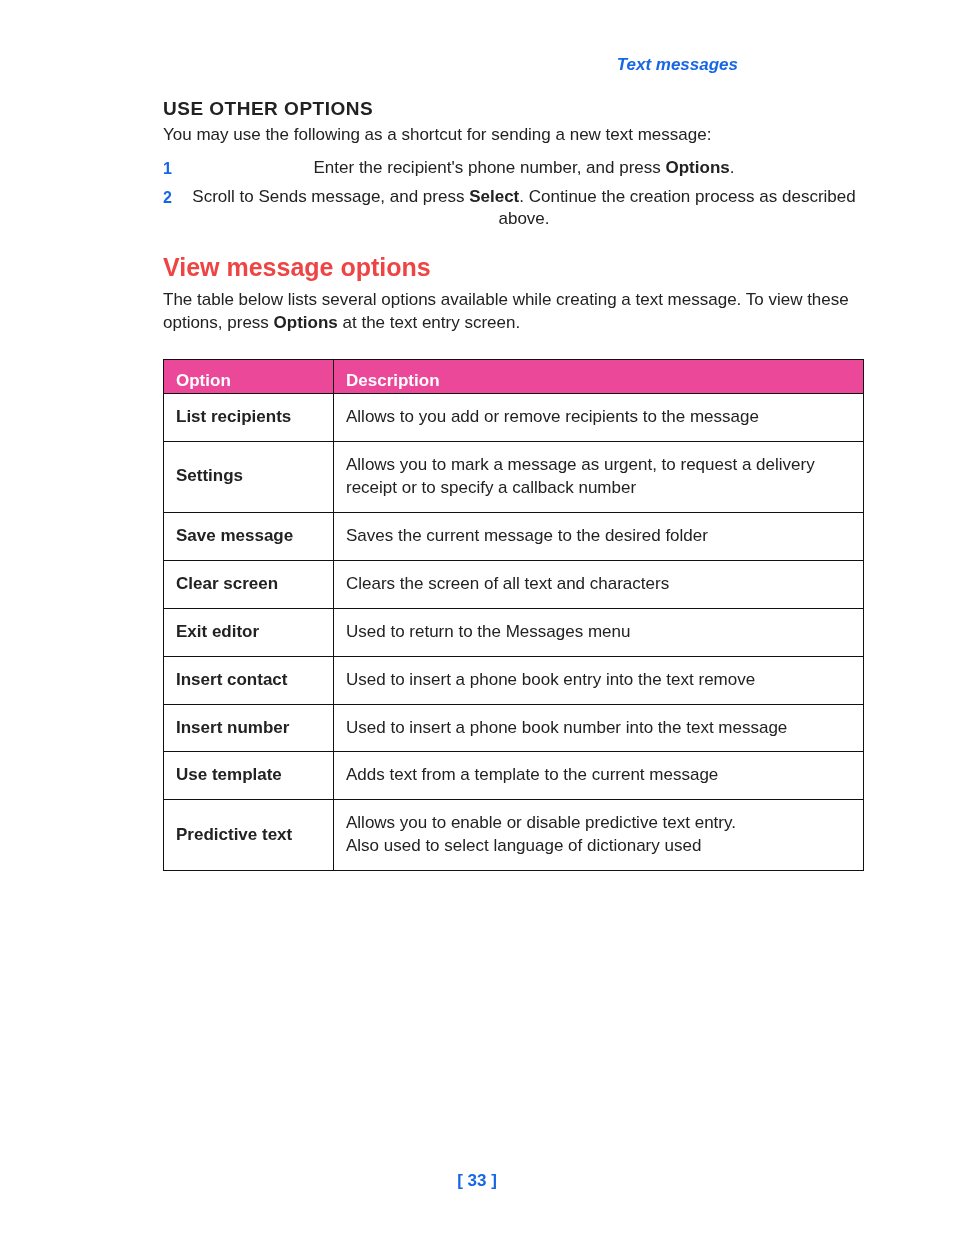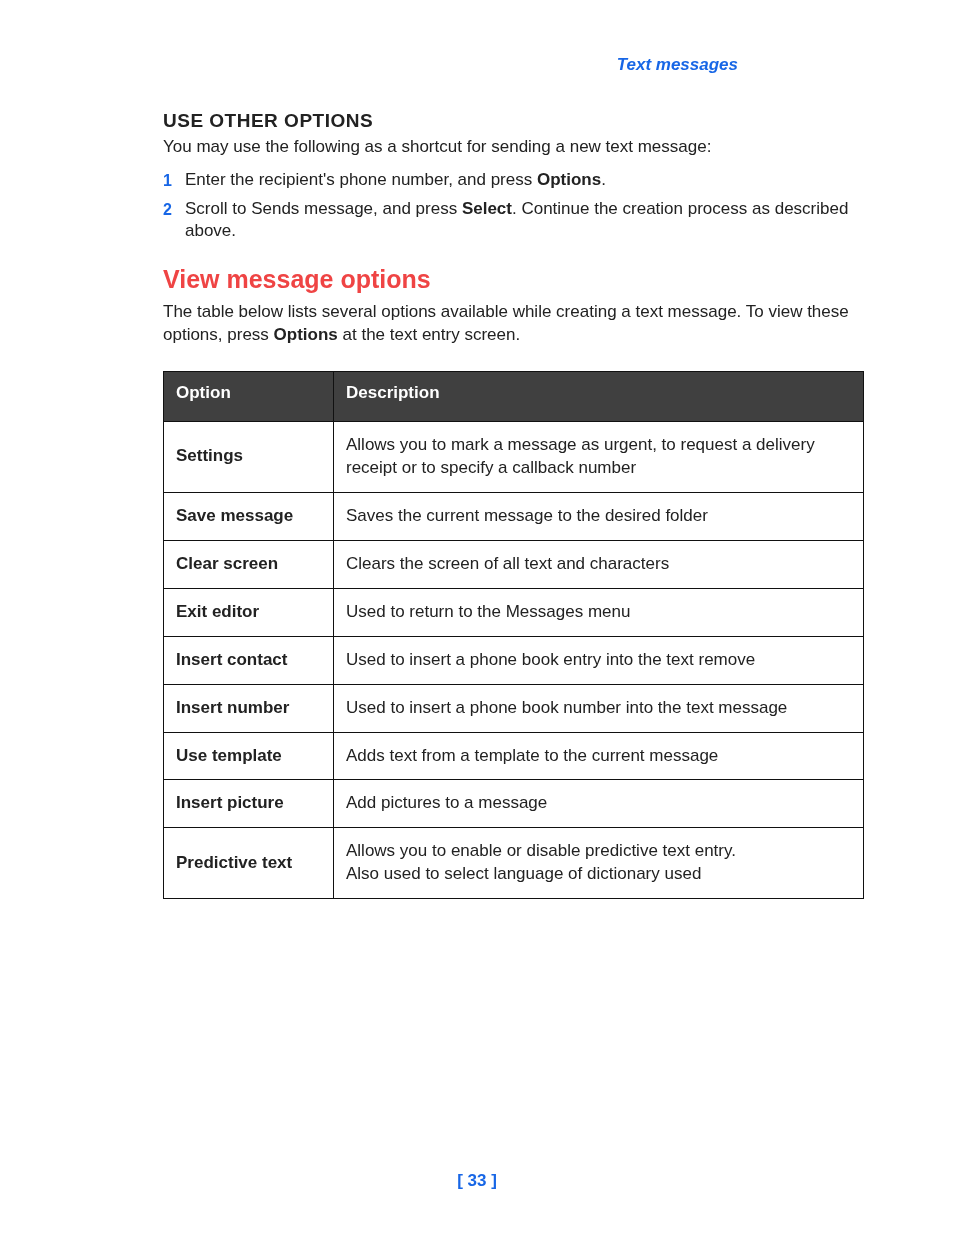--- a/index.html
+++ b/index.html
@@ -23,38 +23,39 @@
     position: absolute;
     top: 54px;
     right: 110px;
     color: #1766e6;
     font-style: italic;
     font-weight: 600;
     font-size: 17px;
   }
   .content {
     position: absolute;
-    top: 108px;
+    top: 96px;
     left: 163px;
     width: 700px;
   }
   h4.section {
     margin: 0 0 2px 0;
     font-size: 19px;
     font-weight: 700;
     letter-spacing: 0.5px;
   }
   .intro {
     margin: 0 0 10px 0;
   }
   ol.steps {
     margin: 4px 0 20px 0;
     padding-left: 0;
     list-style: none;
     counter-reset: step;
+    text-align: center;
   }
   ol.steps > li {
     counter-increment: step;
     position: relative;
     padding-left: 22px;
     margin-bottom: 6px;
   }
   ol.steps > li::before {
     content: counter(step);
     position: absolute;
@@ -74,25 +75,25 @@
     margin: 0 0 24px 0;
   }
   table.opts {
     border-collapse: collapse;
     width: 700px;
     table-layout: fixed;
   }
   table.opts col.c1 { width: 170px; }
   table.opts col.c2 { width: 530px; }
   table.opts th {
-    background: #404040;
+    background: #ec4899;
     color: #fff;
     text-align: left;
     font-weight: 700;
-    padding: 10px 12px 16px 12px;
+    padding: 10px 12px 0 12px;
     border: 1px solid #111;
     font-size: 17px;
   }
   table.opts td {
     border: 1px solid #111;
     padding: 12px 12px;
     vertical-align: middle;
     font-size: 17px;
   }
   table.opts td.opt {
@@ -142,20 +143,24 @@
           <col class="c2">
         </colgroup>
       <thead>
         <tr>
           <th>Option</th>
           <th>Description</th>
         </tr>
       </thead>
       <tbody>
         <tr>
+          <td class="opt">List recipients</td>
+          <td>Allows to you add or remove recipients to the message</td>
+        </tr>
+        <tr>
           <td class="opt">Settings</td>
           <td>Allows you to mark a message as urgent, to request a delivery receipt or to specify a callback number</td>
         </tr>
         <tr>
           <td class="opt">Save message</td>
           <td>Saves the current message to the desired folder</td>
         </tr>
         <tr>
           <td class="opt">Clear screen</td>
           <td>Clears the screen of all text and characters</td>
@@ -170,24 +175,20 @@
         </tr>
         <tr>
           <td class="opt">Insert number</td>
           <td>Used to insert a phone book number into the text message</td>
         </tr>
         <tr>
           <td class="opt">Use template</td>
           <td>Adds text from a template to the current message</td>
         </tr>
         <tr>
-          <td class="opt">Insert picture</td>
-          <td>Add pictures to a message</td>
-        </tr>
-        <tr>
           <td class="opt">Predictive text</td>
           <td style="white-space: pre-line">Allows you to enable or disable predictive text entry.
 Also used to select language of dictionary used</td>
         </tr>
       </tbody>
     </table>
 
   </div>
 
   <div class="page-number">[ 33 ]</div>

